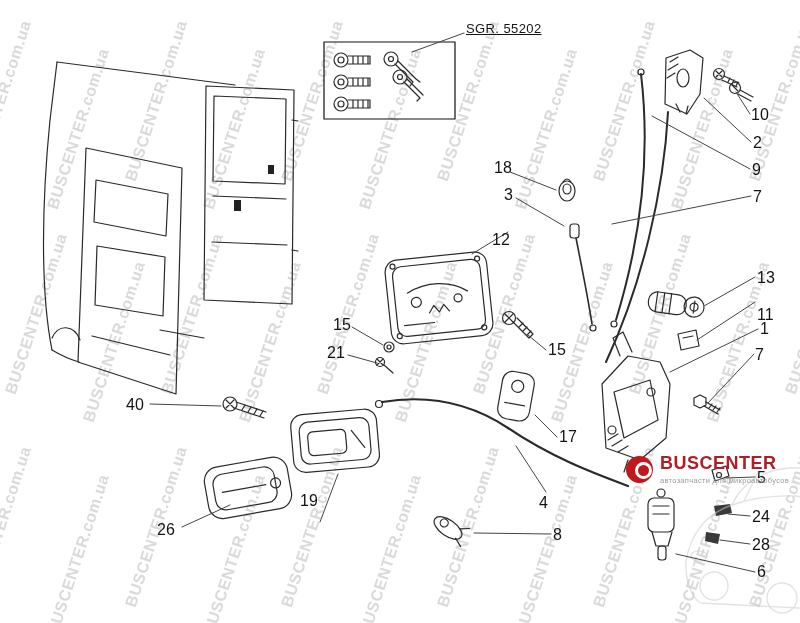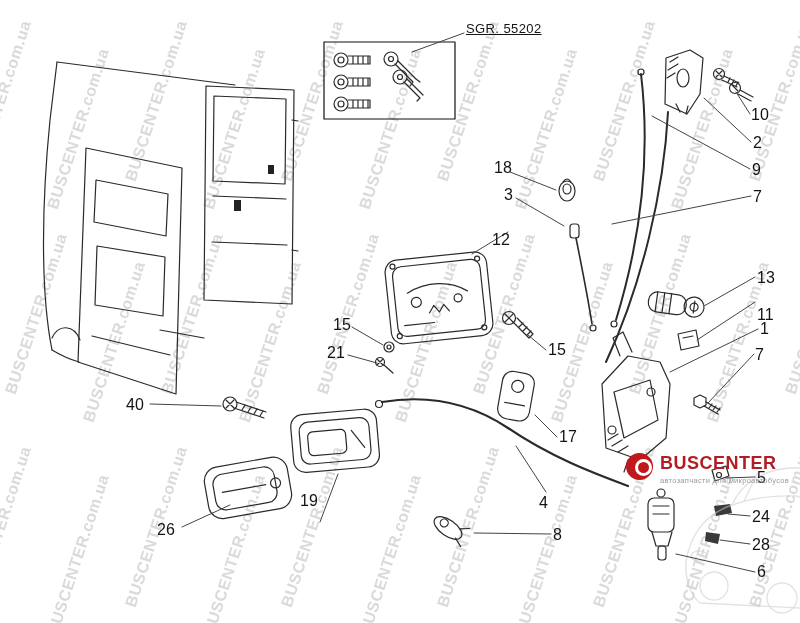--- a/index.html
+++ b/index.html
@@ -14,21 +14,21 @@
   }
   .layer{position:absolute;left:0;top:0;width:800px;height:623px;}
   .plabel{
     position:absolute;font:400 16px "Liberation Sans",sans-serif;color:#141414;
   }
   .sgr{
     position:absolute;left:466px;top:21px;
     font:400 13px "Liberation Sans",sans-serif;color:#141414;letter-spacing:.4px;text-decoration:underline;
   }
   .logo{
-    position:absolute;left:626px;top:453px;display:flex;align-items:flex-start;gap:7px;
+    position:absolute;left:626px;top:453px;display:flex;align-items:center;gap:7px;
   }
   .logo-mark{
     width:27px;height:27px;border-radius:50%;background:#c0181d;
     position:relative;flex:0 0 auto;
   }
   .logo-mark-inner{
     position:absolute;left:9px;top:6px;width:11px;height:11px;
     border:3px solid #ffffff;border-radius:50%;
   }
   .logo-text{display:flex;flex-direction:column;line-height:1.05;}

